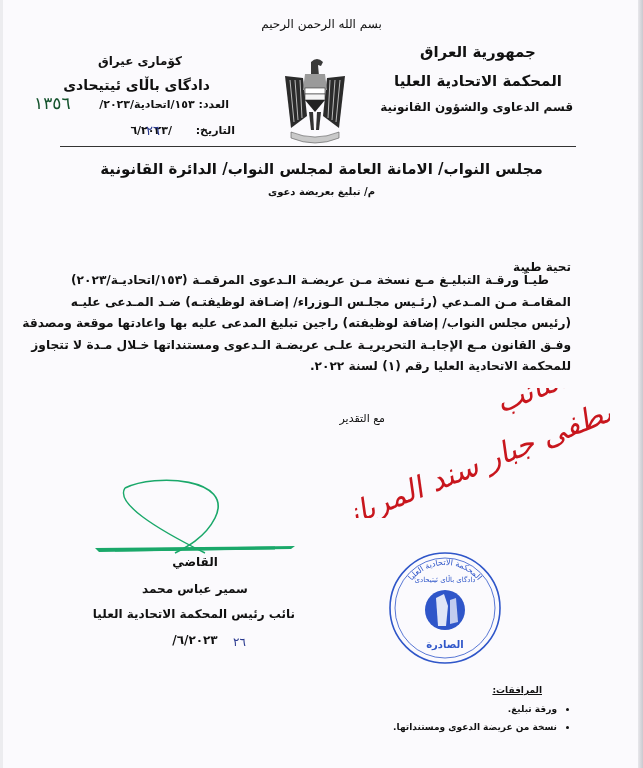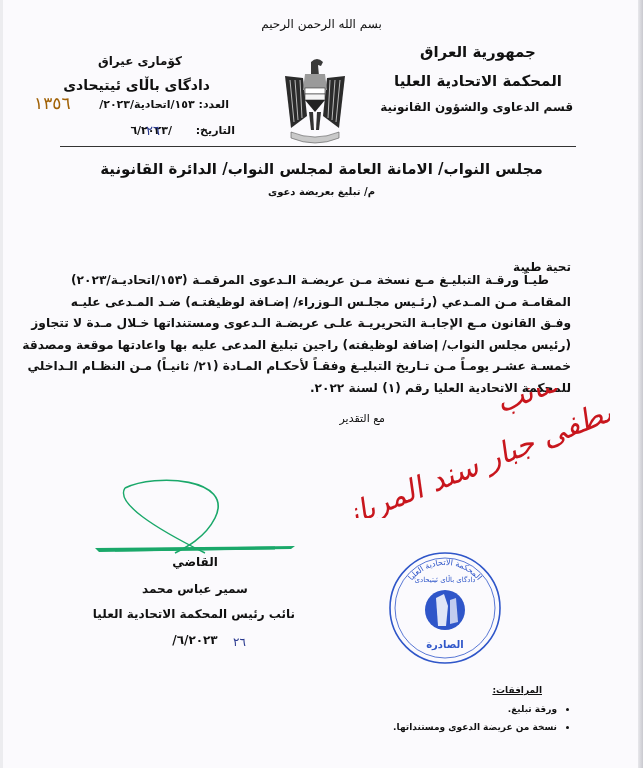--- a/index.html
+++ b/index.html
@@ -17,21 +17,21 @@
 
     .basmala { left: 0; right: 0; top: 17px; text-align: center; font-family: "DejaVu Serif", serif; font-size: 12px; }
     .hdr-right { right: 70px; width: 190px; text-align: center; }
     .hdr-right .l1 { font-size: 15px; font-weight: bold; position: absolute; top: 43px; width: 100%; }
     .hdr-right .l2 { font-size: 15px; font-weight: bold; position: absolute; top: 72px; width: 100%; }
     .hdr-right .l3 { font-size: 12px; font-weight: bold; position: absolute; top: 100px; width: 100%; }
     .hdr-left-1 { left: 70px; width: 140px; top: 54px; text-align: center; font-size: 12px; font-weight: bold; }
     .hdr-left-2 { left: 70px; width: 140px; top: 77px; text-align: center; font-size: 14px; font-weight: bold; }
     .ref-line { right: 414px; top: 98px; font-size: 11px; font-weight: bold; text-align: right; }
     .date-line { right: 408px; top: 124px; font-size: 11px; font-weight: bold; text-align: center; }
-    .handwrite-ref { left: 34px; top: 93px; font-size: 17px; color: #a16207; font-family: "DejaVu Serif", serif; }
+    .handwrite-ref { left: 34px; top: 93px; font-size: 17px; color: #14532d; font-family: "DejaVu Serif", serif; }
     .handwrite-date { left: 146px; top: 123px; font-size: 13px; color: #2a3a8f; font-family: "DejaVu Serif", serif; }
 
     .emblem { left: 281px; top: 56px; width: 68px; height: 90px; }
     .hr { left: 60px; width: 516px; top: 146px; height: 1px; background: #333; }
 
     .addressee { left: 0; right: 0; top: 160px; text-align: center; font-size: 15px; font-weight: bold; }
     .subject { left: 0; right: 0; top: 186px; text-align: center; font-size: 10px; font-weight: bold; }
 
     .greeting { right: 72px; top: 250px; font-size: 12px; font-weight: bold; margin-top: 10px; }
     .body-text { right: 72px; width: 500px; top: 270px; font-size: 12.2px; font-weight: bold; line-height: 21.5px; direction: rtl; text-align: justify; }
@@ -113,23 +113,22 @@
 <div class="abs hr"></div>
 
 <div class="abs addressee rtl">مجلس النواب/ الامانة العامة لمجلس النواب/ الدائرة القانونية</div>
 <div class="abs subject rtl">م/ تبليغ بعريضة دعوى</div>
 
 <div class="abs greeting rtl">تحية طيبة</div>
 
 <div class="abs body-text">
   <span class="line" style="padding-right:22px;">طيـاً ورقـة التبليـغ مـع نسخة مـن عريضـة الـدعوى المرقمـة (١٥٣/اتحاديـة/٢٠٢٣)</span>
   <span class="line">المقامـة مـن المـدعي (رئـيس مجلـس الـوزراء/ إضـافة لوظيفتـه) ضـد المـدعى عليـه</span>
+  <span class="line">(رئيس مجلس النواب/ إضافة لوظيفته) راجين تبليغ المدعى عليه بها واعادتها موقعة ومصدقة</span>
   <span class="line">وفـق القانون مـع الإجابـة التحريريـة علـى عريضـة الـدعوى ومستنداتها خـلال مـدة لا تتجاوز</span>
-  <span class="line">(رئيس مجلس النواب/ إضافة لوظيفته) راجين تبليغ المدعى عليه بها واعادتها موقعة ومصدقة</span>
-  <span class="line">خمسـة عشـر يومـاً مـن تـاريخ التبليـغ وفقـاً لأحكـام المـادة (٢١/ ثانيـاً) مـن النظـام الـداخلي</span>
   <span class="line last">للمحكمة الاتحادية العليا رقم (١) لسنة ٢٠٢٢.</span>
 </div>
 
 <div class="abs closing rtl">مع التقدير</div>
 
 <svg class="abs red-stamp" viewBox="0 0 280 130">
   <g transform="rotate(-22 140 65)" fill="#c8161d" font-family="DejaVu Serif, serif" font-style="italic">
     <text x="220" y="40" font-size="30" text-anchor="middle" direction="rtl">النائب</text>
     <text x="150" y="88" font-size="30" text-anchor="middle" direction="rtl">مصطفى جبار سند المرياني</text>
   </g>

